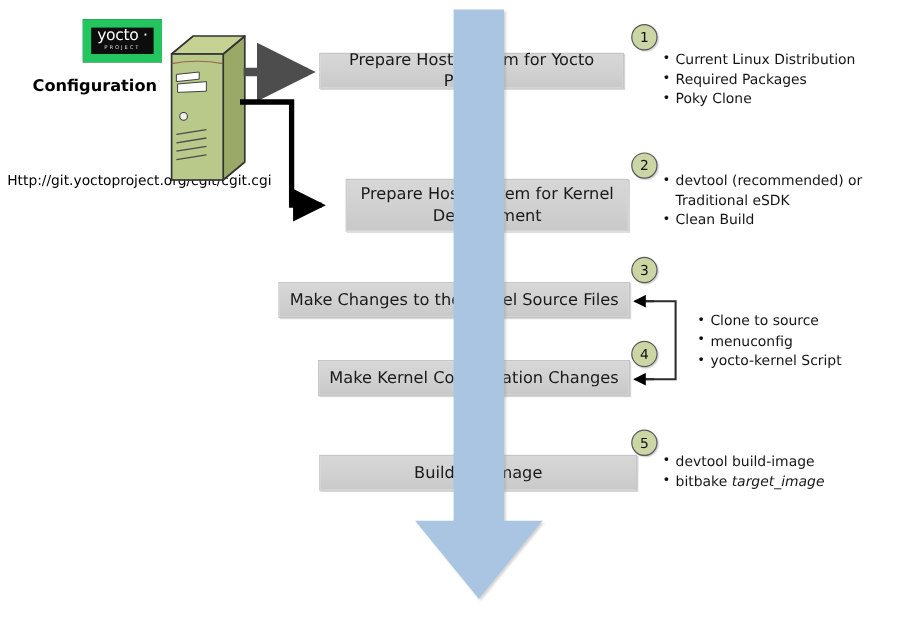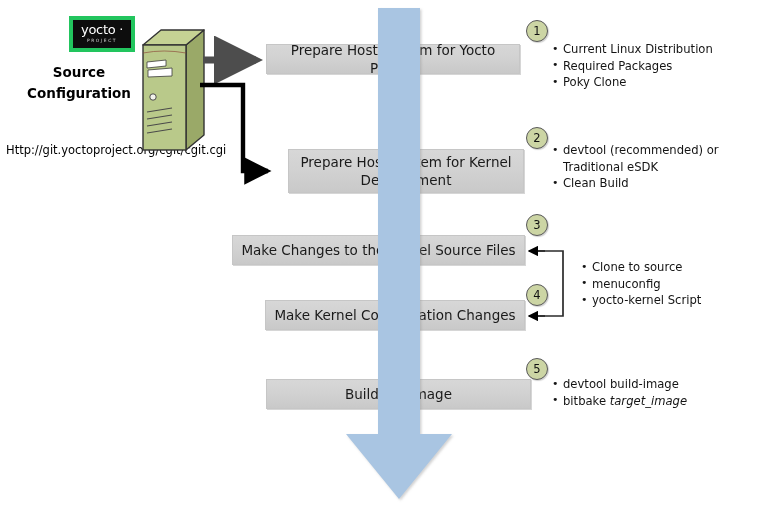--- a/index.html
+++ b/index.html
@@ -11,21 +11,21 @@
   #stage{position:absolute;left:0;top:0;width:769px;height:517px;}
 
   
   .layer-bg{position:absolute;left:0;top:0;width:769px;height:517px;z-index:1;}
   .layer-mid{position:absolute;left:0;top:0;width:769px;height:517px;z-index:2;}
   .layer-top{position:absolute;left:0;top:0;width:769px;height:517px;z-index:3;}
 
   
   .logo-box{
     position:absolute;left:69px;top:16px;width:66px;height:36px;
-    background:#0d0d0d;border:4px solid #22c55e;box-sizing:border-box;
+    background:#0d0d0d;border:7px solid #22c55e;box-sizing:border-box;
     display:flex;flex-direction:column;align-items:center;justify-content:center;
   }
   .logo-main{
     color:#ffffff;font-size:13px;letter-spacing:-0.3px;line-height:12px;
     font-family:"DejaVu Sans","Liberation Sans",sans-serif;
   }
   .logo-sub{
     color:#d8d8d8;font-size:4.4px;letter-spacing:1.6px;line-height:7px;
     margin-top:1px;font-family:"DejaVu Sans","Liberation Sans",sans-serif;
   }
@@ -82,21 +82,20 @@
 
     <path d="M 378 8 L 420 8 L 420 434 L 452 434 L 399 499 L 346 434 L 378 434 Z" fill="#a9c5e2" filter="url(#softshadow)"></path>
   </svg>
 
   <div class="logo-box">
     <div class="logo-main">yocto ·</div>
     <div class="logo-sub">PROJECT</div>
   </div>
 
   <div class="src-label">
-    <div>Source</div>
     <div>Configuration</div>
   </div>
 
   <div class="src-url">Http://git.yoctoproject.org/cgit/cgit.cgi</div>
 
   <svg class="layer-mid" width="769" height="517" viewBox="0 0 769 517" style="pointer-events:none">
     <g>
 
       <path d="M 186 45 L 204 30 L 204 135 L 186 150 Z" fill="#9aa968" stroke="#333" stroke-width="1.4" stroke-linejoin="round"></path>
 

